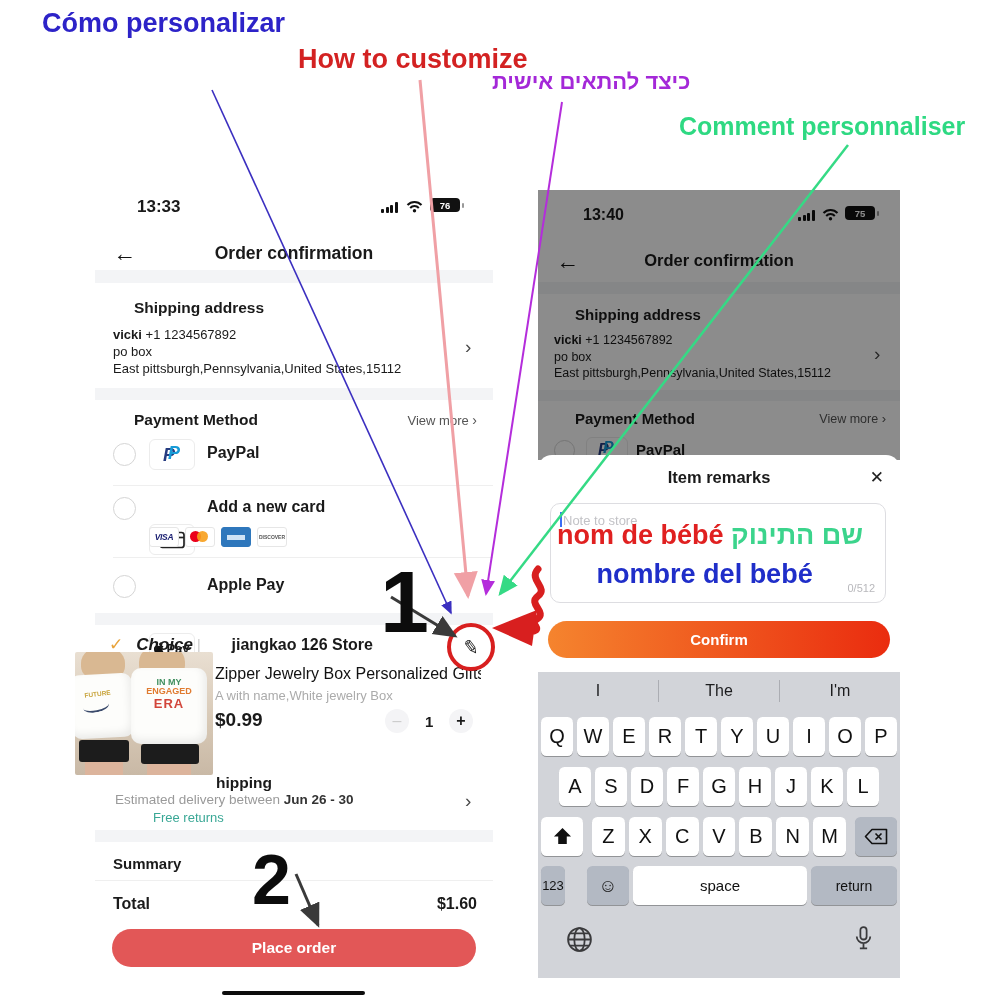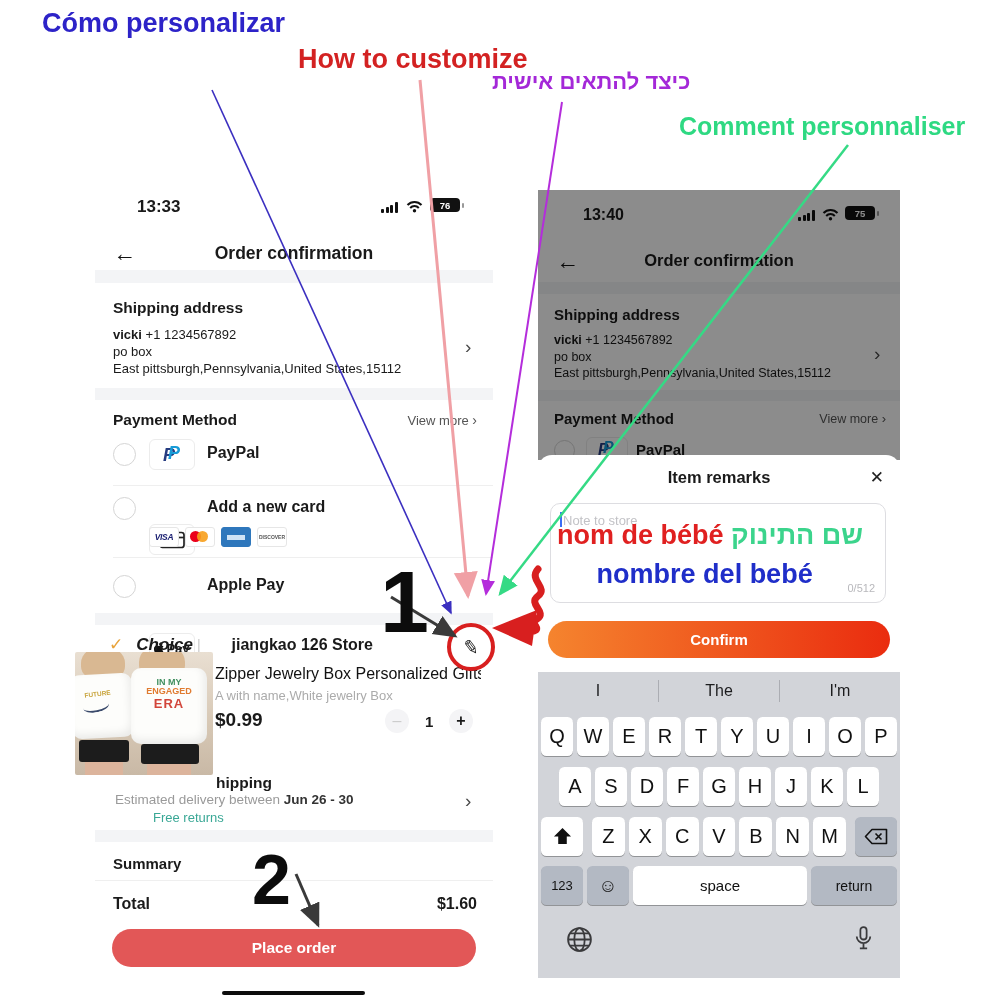--- a/index.html
+++ b/index.html
@@ -26,21 +26,21 @@
   .time{font-size:17px;font-weight:700;}
   .sigbars{display:flex;align-items:flex-end;gap:1.5px;height:11px;}
   .sigbars i{display:block;width:3px;background:#111;border-radius:1px;}
   .bat{width:30px;height:14px;background:#111;border-radius:4px;color:#fff;font-size:9.5px;
        font-weight:700;display:flex;align-items:center;justify-content:center;}
   .bat:after{content:"";position:absolute;right:-4px;top:4.5px;width:2.5px;height:5px;background:#999;border-radius:1px;}
   .backarrow{font-size:23px;color:#111;line-height:1;}
   .navtitle{font-size:17.5px;font-weight:700;text-align:center;width:100%;}
   .band{background:#f3f4f6;width:100%;}
   .sep{height:1px;background:#efefef;}
-  .sect-title{font-size:15.5px;font-weight:700;}
+  .sect-title{font-size:15.5px;font-weight:700;margin-left:21px;}
   .small{font-size:13px;}
   .grey{color:#9a9a9a;}
   .chev{font-size:19px;color:#4a4a4a;line-height:1;}
   .viewmore{font-size:13px;color:#555;}
   .radio{width:21px;height:21px;border:1.5px solid #d5d5d5;border-radius:50%;background:#fff;}
   .logobox{width:44px;height:29px;border:1px solid #ececec;border-radius:6px;background:#fff;
            display:flex;align-items:center;justify-content:center;position:relative;}
   .paylabel{font-size:16px;font-weight:600;}
   .pp{position:relative;width:18px;height:20px;font-style:italic;font-weight:800;font-size:18px;line-height:1;}
   .pp span{position:absolute;}
@@ -119,21 +119,21 @@
   .sug span + span{border-left:1px solid #abadb3;height:22px;line-height:22px;}
   .krow{display:flex;gap:4px;padding:0 3px;position:absolute;left:0;right:0;}
   .r1{top:45px;} .r2{top:95px;padding:0 21px;} .r3mid{top:145px;left:51px;right:51px;}
   .key{flex:1;height:39px;background:#fff;border-radius:5.5px;box-shadow:0 1px 0 rgba(0,0,0,.3);
        display:flex;align-items:center;justify-content:center;font-size:20px;color:#111;}
   .skey{position:absolute;height:39px;background:#fff;border-radius:5.5px;box-shadow:0 1px 0 rgba(0,0,0,.3);
         display:flex;align-items:center;justify-content:center;}
   .gkey{background:#b3b9c3;}
   .kshift{left:3px;top:145px;width:42px;}
   .kback{right:3px;top:145px;width:42px;}
-  .k123{left:3px;top:194px;width:42px;font-size:13px;color:#111;}
+  .k123{left:3px;top:194px;width:24px;font-size:13px;color:#111;}
   .kemoji{left:49px;top:194px;width:42px;font-size:19px;color:#222;}
   .kspace{left:95px;top:194px;width:174px;font-size:15px;color:#111;}
   .kreturn{left:273px;top:194px;width:86px;font-size:14px;color:#111;}
   .kbbottom{position:absolute;left:0;top:246px;width:100%;height:42px;display:flex;
             align-items:center;justify-content:space-between;padding:0 28px;box-sizing:border-box;}
 </style>
 </head>
 <body>
 
 <div class="canvas">

